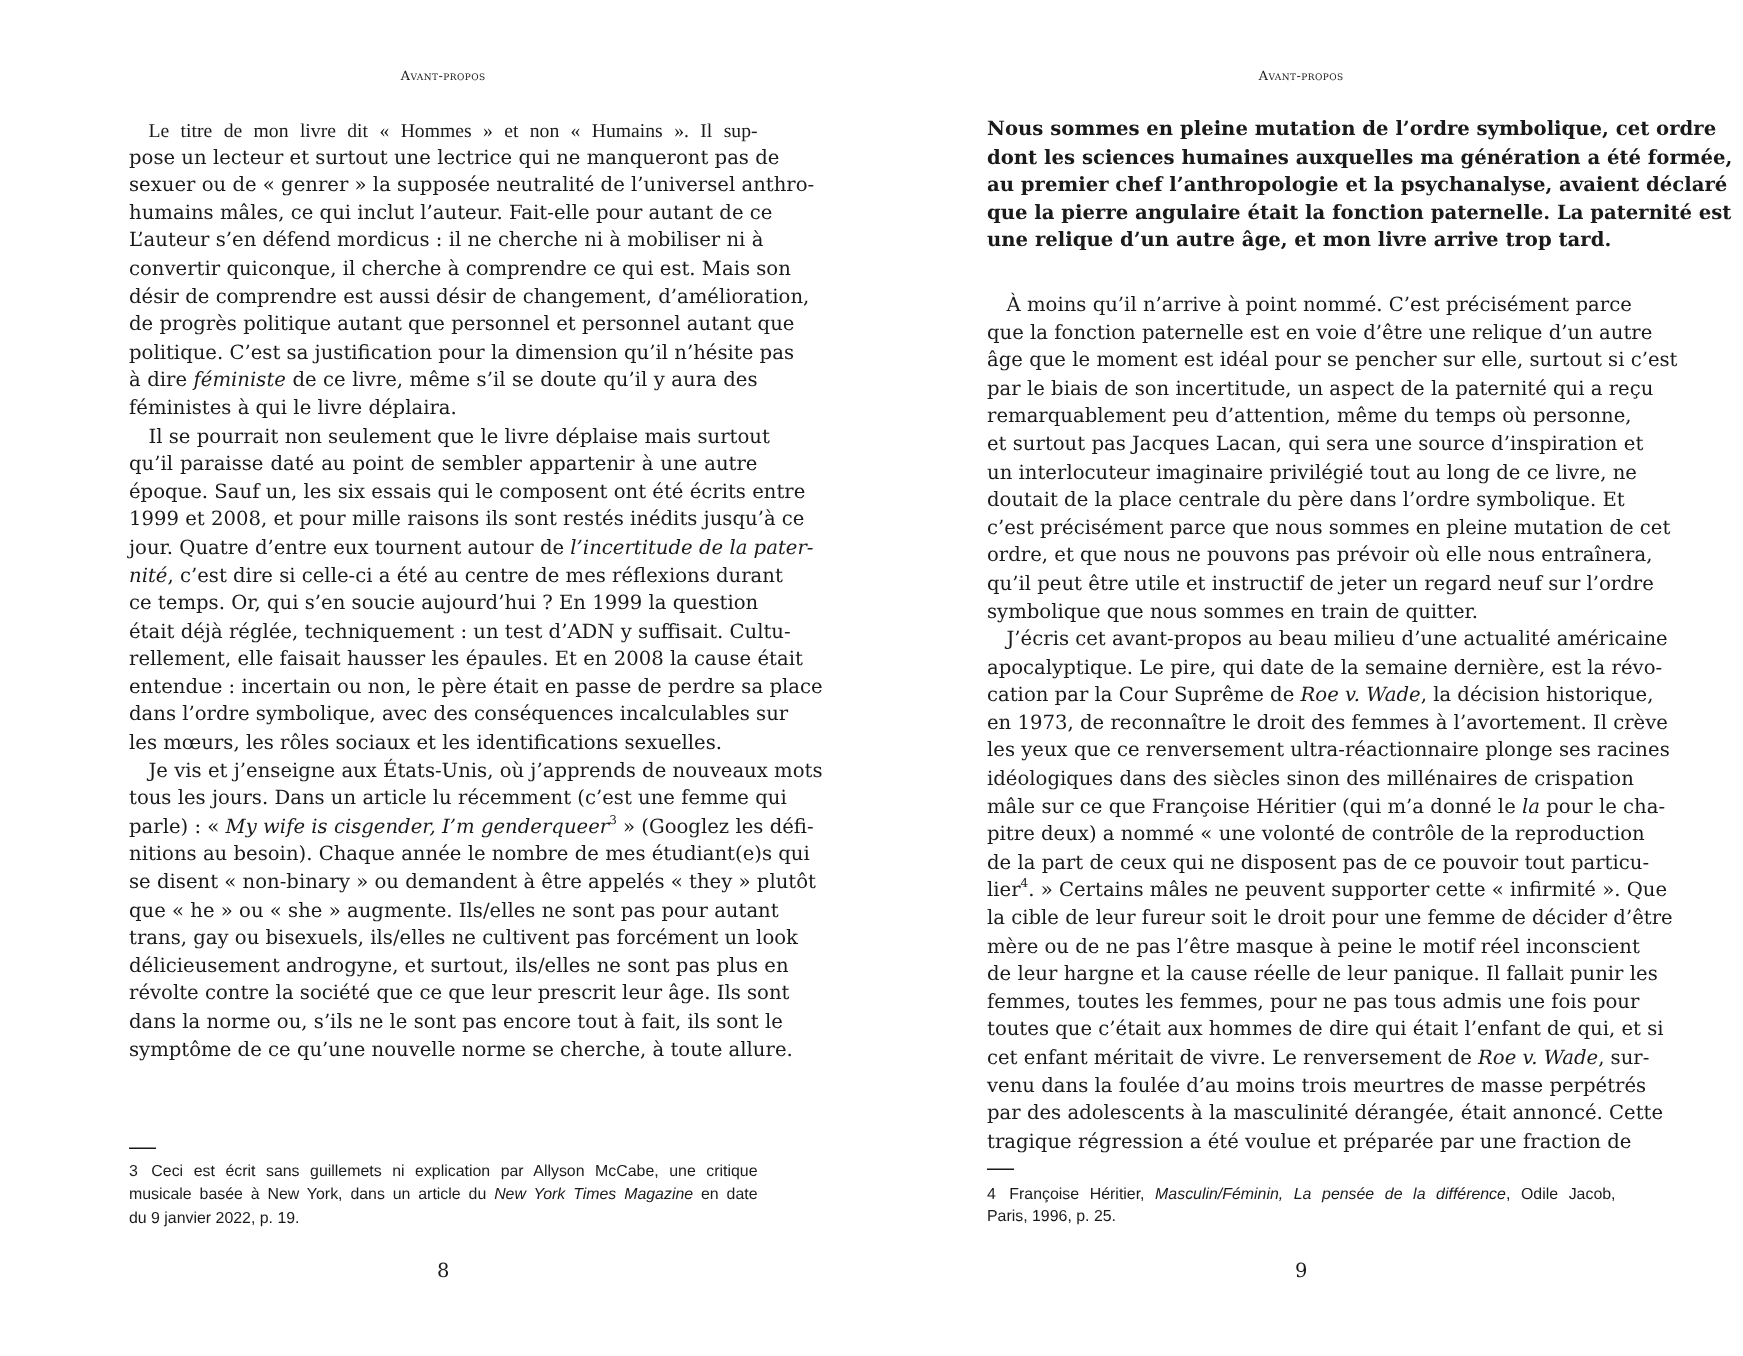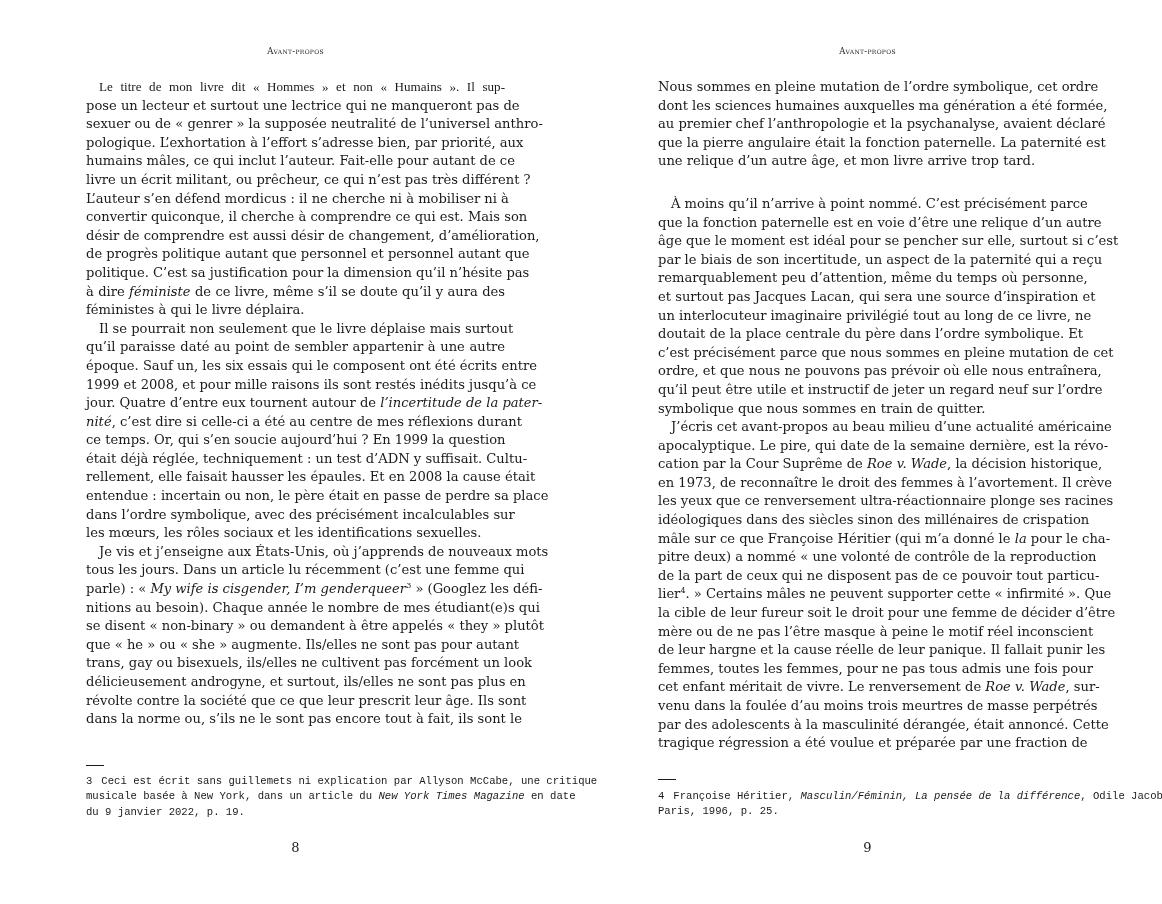--- a/index.html
+++ b/index.html
@@ -10,27 +10,27 @@
   .running-head {
     position: absolute; top: 46px; left: 0; width: 100%; text-align: center;
     font-family: "DejaVu Serif", serif; font-size: 8.5px; font-variant: small-caps; letter-spacing: 0.3px;
   }
   .body-text {
     position: absolute; top: 78px; left: 0; width: 100%;
     font-family: "DejaVu Serif", serif; font-size: 13.1px; line-height: 18.6px;
     text-align: justify; hyphens: manual;
   }
   .body-text p { margin: 0; text-indent: 13px; }
-  .body-text p.noindent { text-indent: 0; }
+  .body-text p.noindent { text-indent: 0; font-weight: bold; }
   .line { display: block; text-align: justify; text-align-last: justify; white-space: nowrap; }
   .line.last { text-align-last: left; }
   .fn-rule { position: absolute; left: 0; width: 18px; height: 1px; background: #1a1a1a; }
   .footnote {
     position: absolute; left: 0; width: 100%;
-    font-family: Liberation Mono, monospace; font-size: 10.6px; line-height: 15.4px;
+    font-family: Liberation Sans, sans-serif; font-size: 10.6px; line-height: 15.4px;
   }
   .fn-line { display: block; white-space: nowrap; text-align: justify; text-align-last: justify; }
   .fn-line.last { text-align-last: left; }
   .fn-num { margin-right: 9px; }
   .folio {
     position: absolute; top: 840px; left: 0; width: 100%; text-align: center;
     font-family: "DejaVu Serif", serif; font-size: 13px;
   }
   sup { font-size: 8px; vertical-align: super; line-height: 0; }
   em { font-style: italic; }
@@ -38,56 +38,55 @@
 </head>
 <body>
 
 <div class="page page-left">
   <div class="running-head">Avant-propos</div>
   <div class="body-text">
       <p style="text-indent: 0px;">
         <span class="line" style="padding-left: 13px; font-family: Liberation Serif, serif;">Le titre de mon livre dit « Hommes » et non « Humains ». Il sup-</span>
         <span class="line">pose un lecteur et surtout une lectrice qui ne manqueront pas de</span>
         <span class="line">sexuer ou de « genrer » la supposée neutralité de l’universel anthro-</span>
-        <span class="line">pologique. L’exhortation à l’effort s’adresse bien, par priorité, aux</span>
         <span class="line">humains mâles, ce qui inclut l’auteur. Fait-elle pour autant de ce</span>
-        <span class="line">livre un écrit militant, ou prêcheur, ce qui n’est pas très différent ?</span>
         <span class="line">L’auteur s’en défend mordicus : il ne cherche ni à mobiliser ni à</span>
         <span class="line">convertir quiconque, il cherche à comprendre ce qui est. Mais son</span>
         <span class="line">désir de comprendre est aussi désir de changement, d’amélioration,</span>
         <span class="line">de progrès politique autant que personnel et personnel autant que</span>
         <span class="line">politique. C’est sa justification pour la dimension qu’il n’hésite pas</span>
         <span class="line">à dire <em>féministe</em> de ce livre, même s’il se doute qu’il y aura des</span>
         <span class="line last">féministes à qui le livre déplaira.</span>
       </p>
       <p style="text-indent: 0px;">
         <span class="line" style="padding-left: 13px;">Il se pourrait non seulement que le livre déplaise mais surtout</span>
         <span class="line">qu’il paraisse daté au point de sembler appartenir à une autre</span>
         <span class="line">époque. Sauf un, les six essais qui le composent ont été écrits entre</span>
         <span class="line">1999 et 2008, et pour mille raisons ils sont restés inédits jusqu’à ce</span>
         <span class="line">jour. Quatre d’entre eux tournent autour de <em>l’incertitude de la pater-</em></span>
         <span class="line"><em>nité</em>, c’est dire si celle-ci a été au centre de mes réflexions durant</span>
         <span class="line">ce temps. Or, qui s’en soucie aujourd’hui ? En 1999 la question</span>
         <span class="line">était déjà réglée, techniquement : un test d’ADN y suffisait. Cultu-</span>
         <span class="line">rellement, elle faisait hausser les épaules. Et en 2008 la cause était</span>
         <span class="line">entendue : incertain ou non, le père était en passe de perdre sa place</span>
-        <span class="line">dans l’ordre symbolique, avec des précisément incalculables sur</span>
+        <span class="line">dans l’ordre symbolique, avec des conséquences incalculables sur</span>
         <span class="line last">les mœurs, les rôles sociaux et les identifications sexuelles.</span>
       </p>
       <p style="text-indent: 0px;">
         <span class="line" style="padding-left: 13px;">Je vis et j’enseigne aux États-Unis, où j’apprends de nouveaux mots</span>
         <span class="line">tous les jours. Dans un article lu récemment (c’est une femme qui</span>
         <span class="line">parle) : « <em>My wife is cisgender, I’m genderqueer</em><sup>3</sup> » (Googlez les défi-</span>
         <span class="line">nitions au besoin). Chaque année le nombre de mes étudiant(e)s qui</span>
         <span class="line">se disent « non-binary » ou demandent à être appelés « they » plutôt</span>
         <span class="line">que « he » ou « she » augmente. Ils/elles ne sont pas pour autant</span>
         <span class="line">trans, gay ou bisexuels, ils/elles ne cultivent pas forcément un look</span>
         <span class="line">délicieusement androgyne, et surtout, ils/elles ne sont pas plus en</span>
         <span class="line">révolte contre la société que ce que leur prescrit leur âge. Ils sont</span>
         <span class="line">dans la norme ou, s’ils ne le sont pas encore tout à fait, ils sont le</span>
+        <span class="line last">symptôme de ce qu’une nouvelle norme se cherche, à toute allure.</span>
       </p>
     </div>
   <div class="fn-rule" style="top:765px"></div>
   <div class="footnote" style="top:774px">
       <span class="fn-line"><span class="fn-num">3</span>Ceci est écrit sans guillemets ni explication par Allyson McCabe, une critique</span>
       <span class="fn-line">musicale basée à New York, dans un article du <em>New York Times Magazine</em> en date</span>
       <span class="fn-line last">du 9 janvier 2022, p. 19.</span>
     </div>
   <div class="folio">8</div>
 </div>
@@ -124,20 +123,21 @@
         <span class="line">les yeux que ce renversement ultra-réactionnaire plonge ses racines</span>
         <span class="line">idéologiques dans des siècles sinon des millénaires de crispation</span>
         <span class="line">mâle sur ce que Françoise Héritier (qui m’a donné le <em>la</em> pour le cha-</span>
         <span class="line">pitre deux) a nommé « une volonté de contrôle de la reproduction</span>
         <span class="line">de la part de ceux qui ne disposent pas de ce pouvoir tout particu-</span>
         <span class="line">lier<sup>4</sup>. » Certains mâles ne peuvent supporter cette « infirmité ». Que</span>
         <span class="line">la cible de leur fureur soit le droit pour une femme de décider d’être</span>
         <span class="line">mère ou de ne pas l’être masque à peine le motif réel inconscient</span>
         <span class="line">de leur hargne et la cause réelle de leur panique. Il fallait punir les</span>
         <span class="line">femmes, toutes les femmes, pour ne pas tous admis une fois pour</span>
+        <span class="line">toutes que c’était aux hommes de dire qui était l’enfant de qui, et si</span>
         <span class="line">cet enfant méritait de vivre. Le renversement de <em>Roe v. Wade</em>, sur-</span>
         <span class="line">venu dans la foulée d’au moins trois meurtres de masse perpétrés</span>
         <span class="line">par des adolescents à la masculinité dérangée, était annoncé. Cette</span>
         <span class="line">tragique régression a été voulue et préparée par une fraction de</span>
       </p>
     </div>
   <div class="fn-rule" style="top:779px"></div>
   <div class="footnote" style="top:789px">
       <span class="fn-line"><span class="fn-num">4</span>Françoise Héritier, <em>Masculin/Féminin, La pensée de la différence</em>, Odile Jacob,</span>
       <span class="fn-line last">Paris, 1996, p. 25.</span>

